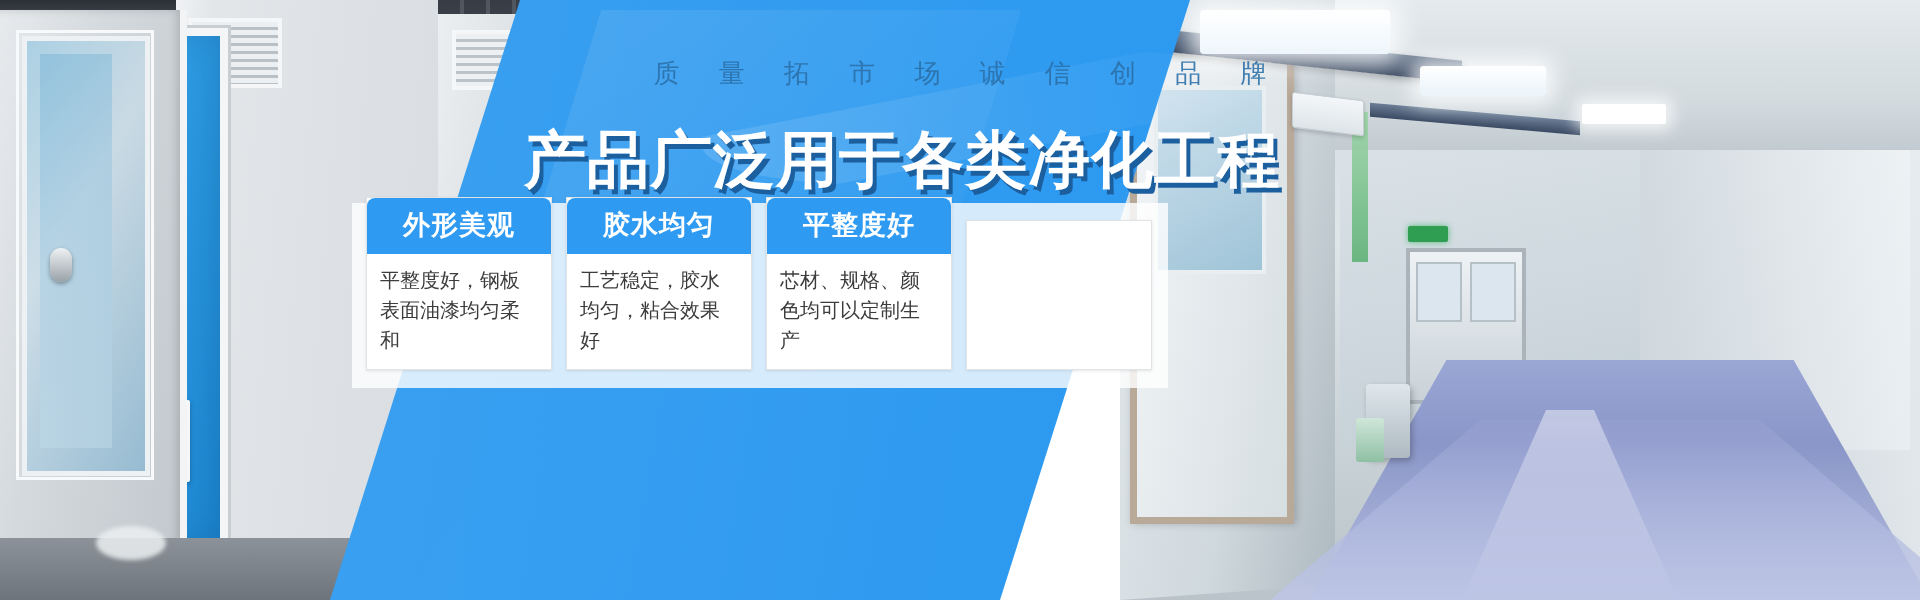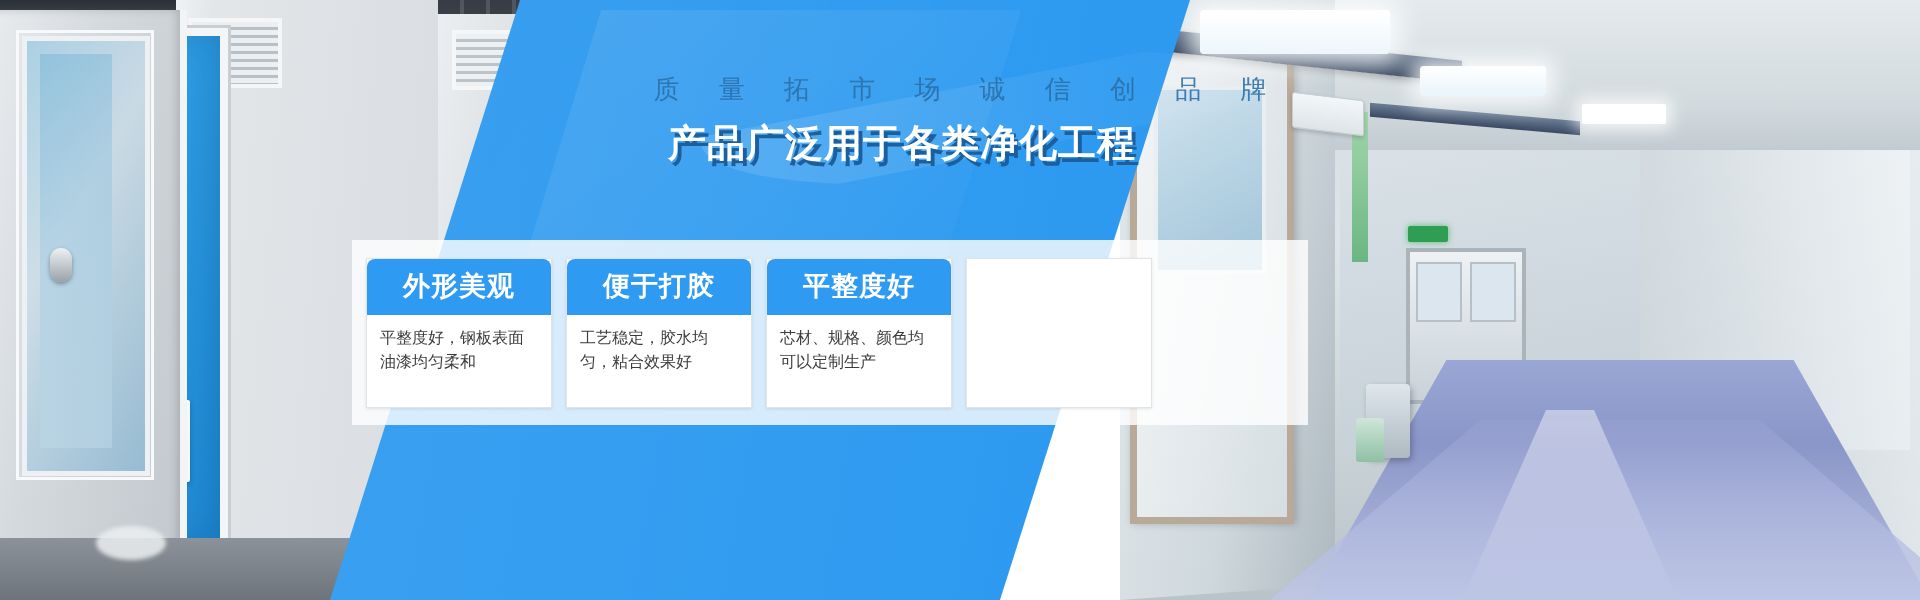--- a/index.html
+++ b/index.html
@@ -123,37 +123,37 @@
     clip-path:polygon(520px 0px, 1190px 0px, 1000px 600px, 330px 600px);}
   .blue-wave{position:absolute;left:700px;top:60px;width:560px;height:120px;
     background:linear-gradient(90deg,rgba(255,255,255,.13),rgba(255,255,255,.02));
     border-radius:50% 50% 40% 60%;transform:rotate(-6deg);
     clip-path:polygon(0 40%,100% 0,100% 60%,0 100%);}
   .blue-ghost{position:absolute;left:560px;top:10px;width:420px;height:270px;
     background:linear-gradient(135deg,rgba(255,255,255,.09),rgba(255,255,255,.02));
     transform:skewX(-17deg);}
 
   
-  .tagline{position:absolute;left:0;top:72px;width:1920px;text-align:center;
+  .tagline{position:absolute;left:0;top:56px;width:1920px;text-align:center;
     font-size:26px;letter-spacing:16px;color:#2a6fa8;opacity:.88;font-weight:400;
     text-indent:16px;white-space:nowrap;font-family:"Liberation Sans","DejaVu Sans",sans-serif;}
   .headline{position:absolute;left:0;top:118px;width:1804px;text-align:center;
-    font-size:38px;font-weight:bold;color:#ffffff;letter-spacing:1px;white-space:nowrap;
+    font-size:62px;font-weight:bold;color:#ffffff;letter-spacing:1px;white-space:nowrap;
     text-shadow:4px 5px 0 #1c5f9e;font-family:"DejaVu Sans","Liberation Sans",sans-serif;}
 
   
-  .cards{position:absolute;left:352px;top:203px;width:956px;height:185px;
-    background:rgba(255,255,255,.80);display:flex;align-items:center;
-    padding:18px 14px;box-sizing:border-box;gap:14px;margin-top:37px;}
+  .cards{position:absolute;left:352px;top:203px;width:816px;height:185px;
+    background:rgba(255,255,255,.80);display:flex;align-items:flex-end;
+    padding:18px 14px;box-sizing:border-box;gap:14px;}
   .card{width:186px;background:#ffffff;border:1px solid #e1e4e7;box-sizing:border-box;
     min-height:150px;box-shadow:0 1px 3px rgba(0,0,0,.10);}
   .card-head{background:#2e9af2;color:#fff;font-size:27px;font-weight:bold;
     text-align:center;padding:9px 0 11px;border-radius:8px 8px 0 0;letter-spacing:1px;
     font-family:"DejaVu Sans","Liberation Sans",sans-serif;}
-  .card-body{padding:11px 13px 14px;font-size:16px;line-height:1.5;color:#3c3c3c;
+  .card-body{padding:11px 13px 14px;font-size:20px;line-height:1.5;color:#3c3c3c;
     font-family:"Liberation Sans","DejaVu Sans",sans-serif;}
 </style>
 </head>
 <body>
 
 <div class="banner">
 
   <div class="photo-left">
     <div class="pl-wall"></div>
     <div class="pl-ceiling"></div>
@@ -210,21 +210,21 @@
   <div class="headline">产品广泛用于各类净化工程</div>
 
   <div class="cards">
 
     <div class="card">
       <div class="card-head">外形美观</div>
       <div class="card-body">平整度好，钢板表面油漆均匀柔和</div>
     </div>
 
     <div class="card">
-      <div class="card-head">便于打胶</div>
+      <div class="card-head">胶水均匀</div>
       <div class="card-body">工艺稳定，胶水均匀，粘合效果好</div>
     </div>
 
     <div class="card">
       <div class="card-head">平整度好</div>
       <div class="card-body">芯材、规格、颜色均可以定制生产</div>
     </div>
 
     <div class="card">
     </div>

